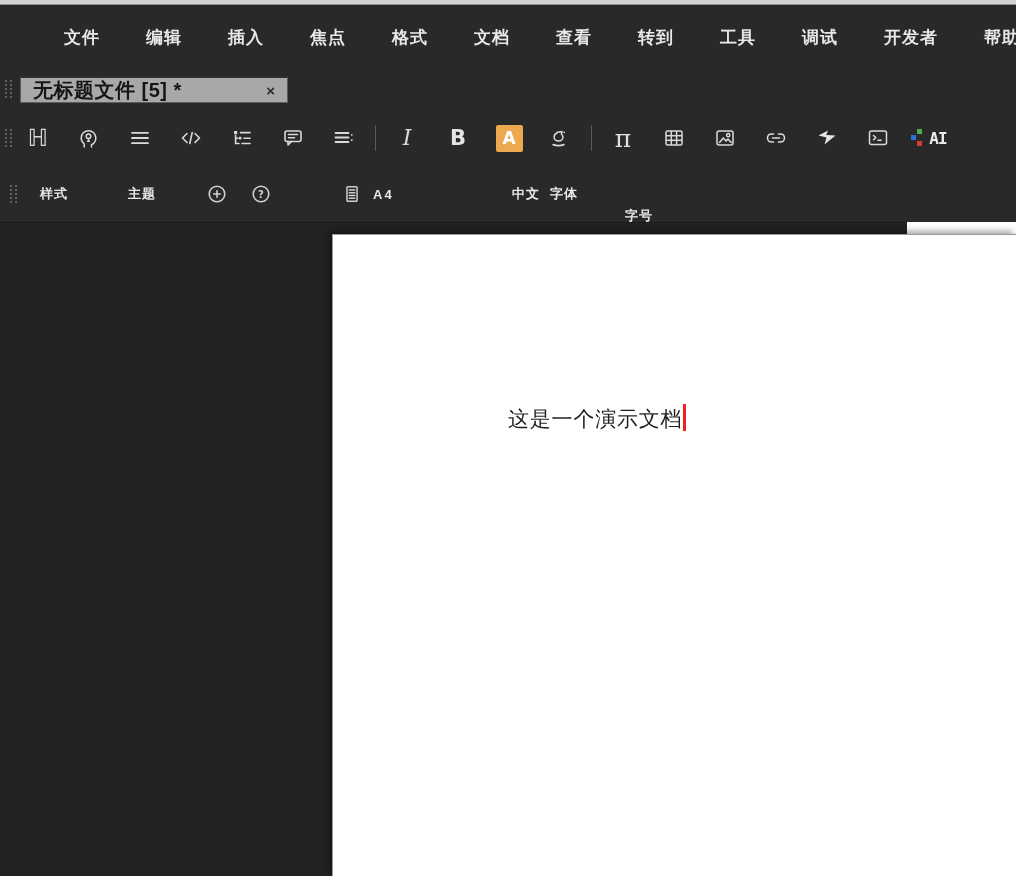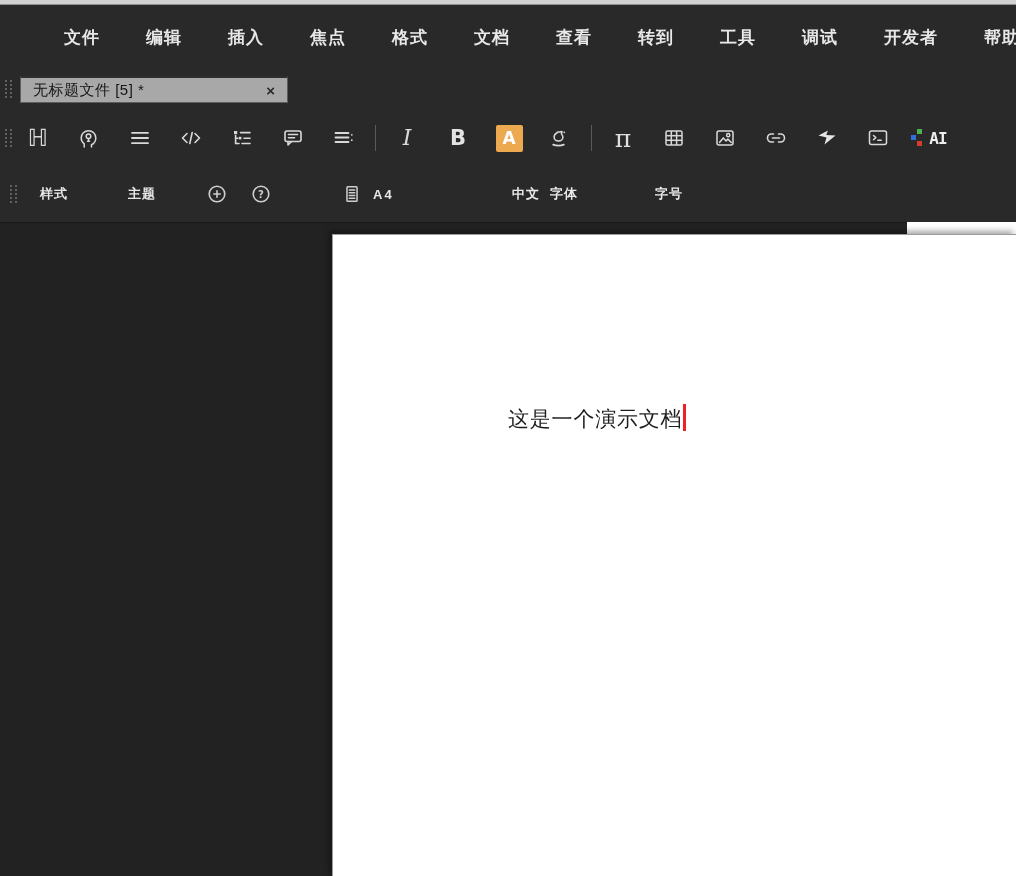--- a/index.html
+++ b/index.html
@@ -18,21 +18,21 @@
 
   
   .tab-bar{position:absolute;left:0;top:65px;width:1016px;height:40px;}
   .drag-handle{width:7px;height:19px;position:relative;}
   .drag-handle .dots{position:absolute;left:0;top:0;width:2px;height:2px;background:#616161;
     box-shadow:5px 0 #616161,0 4px #616161,5px 4px #616161,0 8px #616161,5px 8px #616161,0 12px #616161,5px 12px #616161,0 16px #616161,5px 16px #616161;}
   .tab-bar .drag-handle{position:absolute;left:5px;top:10px;}
   .tab{position:absolute;left:20px;top:6px;width:268px;height:27px;background:#a8a8a8;
     border:1px solid #5c5c5c;border-top:2px solid #2e2e2e;box-sizing:border-box;
     display:flex;align-items:center;padding:0 12px;}
-  .tab-title{color:#151515;font-size:15px;font-weight:400;letter-spacing:.5px;white-space:nowrap;}
+  .tab-title{color:#151515;font-size:20px;font-weight:700;letter-spacing:.5px;white-space:nowrap;}
   .tab-close{margin-left:auto;color:#2a2a2a;font-size:15px;font-weight:600;cursor:default;}
 
   
   .toolbar{position:absolute;left:0;width:1016px;height:56px;display:flex;align-items:center;}
   .toolbar.primary{top:105px;}
   .toolbar.secondary{top:161px;}
   .toolbar .drag-handle{margin-left:5px;}
   .tbtn{width:40px;height:40px;display:flex;align-items:center;justify-content:center;color:#d9d9d9;flex:0 0 auto;}
   .tb-row{display:flex;align-items:center;gap:11px;margin-left:6px;}
   .tb-sep{width:1px;height:26px;background:#5a5a5a;flex:0 0 auto;}
@@ -250,21 +250,21 @@
         <rect x="6.5" y="4" width="11" height="16" rx="1"></rect>
         <line x1="9" y1="7.5" x2="15" y2="7.5"></line>
           <line x1="9" y1="10.5" x2="15" y2="10.5"></line>
           <line x1="9" y1="13.5" x2="15" y2="13.5"></line>
           <line x1="9" y1="16.5" x2="15" y2="16.5"></line>
       </svg>
     </span>
     <span class="tb2-item" style="left:373px;letter-spacing:2px;">A4</span>
     <span class="tb2-item" style="left:480px;margin-left:32px;">中文</span>
     <span class="tb2-item" style="left:550px;">字体</span>
-    <span class="tb2-item" style="left:655px;">字号</span>
+    <span class="tb2-item" style="left:625px;margin-top:22px;">字号</span>
   </div>
 
 </div>
 
 <div class="content">
   <div class="page">
     <div class="doc-line">
       <span>这是一个演示文档</span><span class="caret"></span>
     </div>
   </div>

